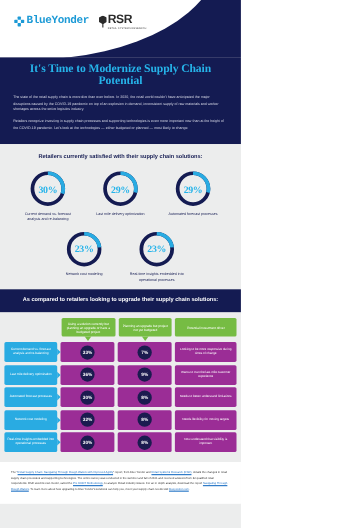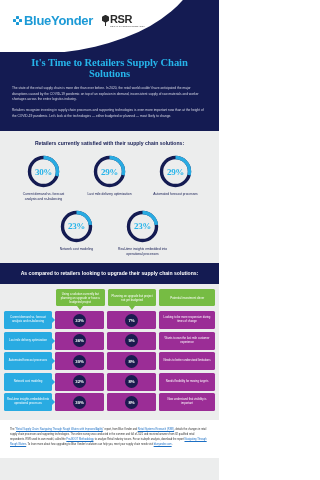--- a/index.html
+++ b/index.html
@@ -26,21 +26,21 @@
   }
   .by-logo { display:flex; align-items:center; gap:2px; }
   .by-mark { position:relative; width:9px; height:9px; }
   .by-mark i {
     position:absolute; width:3.1px; height:3.1px; background:#1c9ad6; border-radius:0.6px;
   }
   .by-mark i:nth-child(1){ left:2.9px; top:0; }
   .by-mark i:nth-child(2){ left:0; top:2.9px; }
   .by-mark i:nth-child(3){ left:5.8px; top:2.9px; }
   .by-mark i:nth-child(4){ left:2.9px; top:5.8px; }
-  .by-text { font-size:13px; font-weight:bold; color:#1c9ad6; letter-spacing:-0.3px; }
+  .by-text { font-size:10px; font-weight:bold; color:#1c9ad6; letter-spacing:-0.3px;font-family:Liberation Mono, monospace; }
   .rsr-logo { display:flex; align-items:flex-start; gap:1px; }
   .rsr-mark { width:7px; height:11px; margin-top:1px; position:relative; }
   .rsr-mark .hex {
     position:absolute; left:0; top:0; width:7px; height:8px;
     background:#2b2b2b;
     clip-path:polygon(50% 0%, 100% 25%, 100% 75%, 50% 100%, 0% 75%, 0% 25%);
   }
   .rsr-mark .stem { position:absolute; left:2.6px; top:6px; width:1.8px; height:5px; background:#2b2b2b; }
   .rsr-right { display:flex; flex-direction:column; }
   .rsr-text { font-size:11px; font-weight:bold; color:#2b2b2b; letter-spacing:-0.4px; line-height:11px; }
@@ -164,21 +164,21 @@
         </span>
         <span class="rsr-right">
           <span class="rsr-text">RSR</span>
           <span class="rsr-sub">RETAIL SYSTEMS RESEARCH</span>
         </span>
       </div>
     </div>
   </div>
 
   <div class="intro">
-    <div class="title">It's Time to Retailers Supply Chain Solutions</div>
+    <div class="title">It's Time to Modernize Supply Chain Potential</div>
     <p class="para">The state of the retail supply chain is more dire than ever before. In 2020, the retail world couldn't have anticipated the major disruptions caused by the COVID-19 pandemic on top of an explosion in demand, inconsistent supply of raw materials and worker shortages across the entire logistics industry.</p>
     <p class="para">Retailers recognize investing in supply chain processes and supporting technologies is even more important now than at the height of the COVID-19 pandemic. Let's look at the technologies — either budgeted or planned — most likely to change.</p>
   </div>
 
   <div class="band">
     <div class="band-title">Retailers currently satisfied with their supply chain solutions:</div>
 
     <div class="donut-row">
       <div class="donut-cell">
         <div class="donut">

